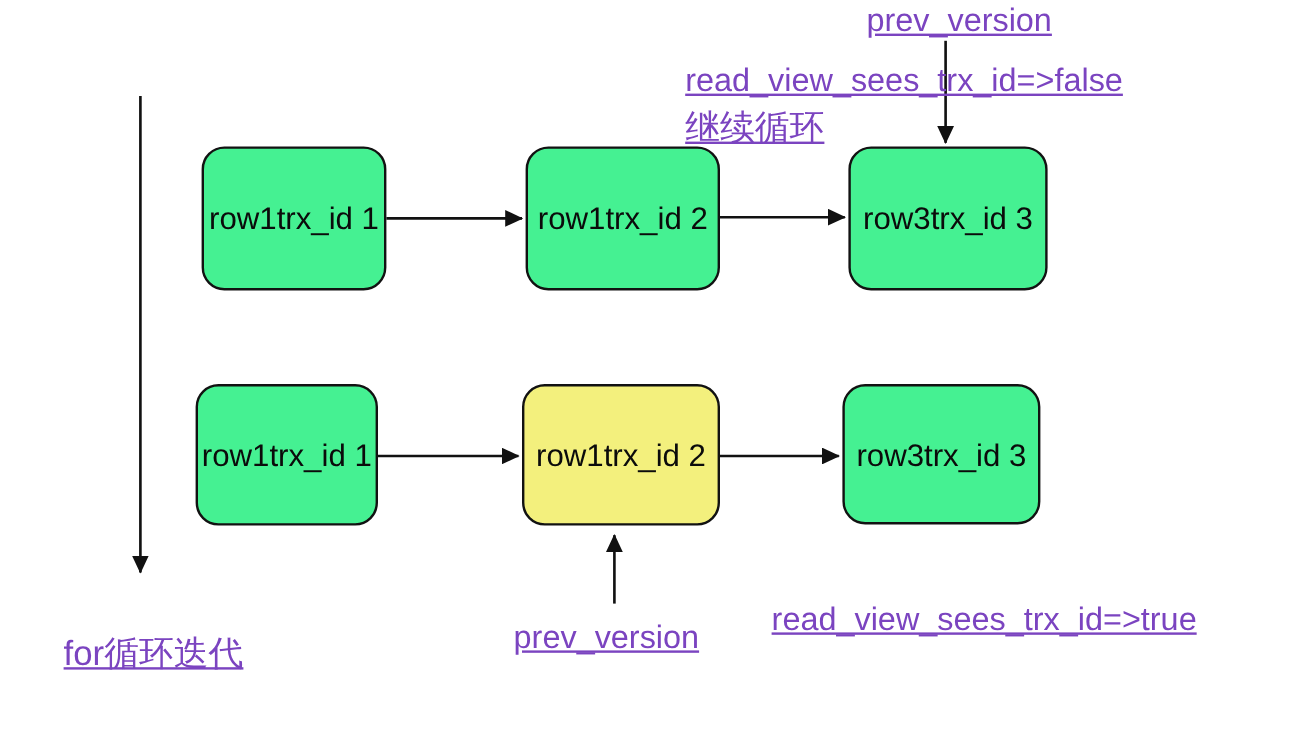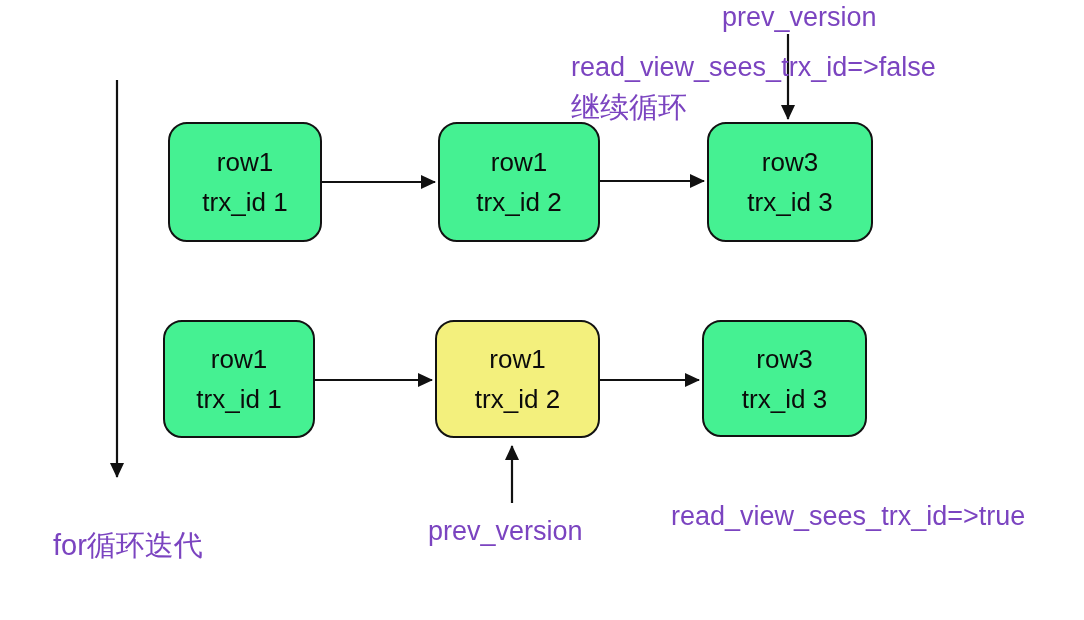--- a/index.html
+++ b/index.html
@@ -26,36 +26,37 @@
   }
   svg.arrows .ah {
     fill: var(--ink, #111111);
   }
   .node {
     position: absolute;
     box-sizing: border-box;
     border: 2.5px solid #121212;
     border-radius: 19px;
     display: flex;
-    flex-direction: column;
+    flex-direction: row;
     align-items: center;
     justify-content: center;
     color: #0b0b0b;
     font-size: 26px;
     line-height: 40px;
     text-align: center;
   }
   .node.green  { background: var(--green, #45f192); }
   .node.yellow { background: var(--yellow, #f3f07d); }
   .annotation {
     position: absolute;
     color: var(--purple, #7b44c0);
     font-size: 27px;
     line-height: 34px;
     white-space: nowrap;
+    text-decoration: underline;
   }
   .annotation .zh {
     display: block;
     font-size: 29px;
     margin-top: 6px;
   }
   .annotation .en {
     display: block;
   }
   .annotation.zh-only { font-size: 29px; }
@@ -112,17 +113,17 @@
     <span class="en">read_view_sees_trx_id=&gt;false</span>
     <span class="zh">继续循环</span>
   </div>
 
   <div class="annotation zh-only" style="left:53px; top:528px;">for循环迭代</div>
 
   <div class="annotation" style="left:428px; top:514px;">
     <span class="en">prev_version</span>
   </div>
 
-  <div class="annotation" style="left:643px; top:499px;margin-left:28px;">
+  <div class="annotation" style="left:643px; top:499px;">
     <span class="en">read_view_sees_trx_id=&gt;true</span>
   </div>
 
 </div>
 
 </body></html>

